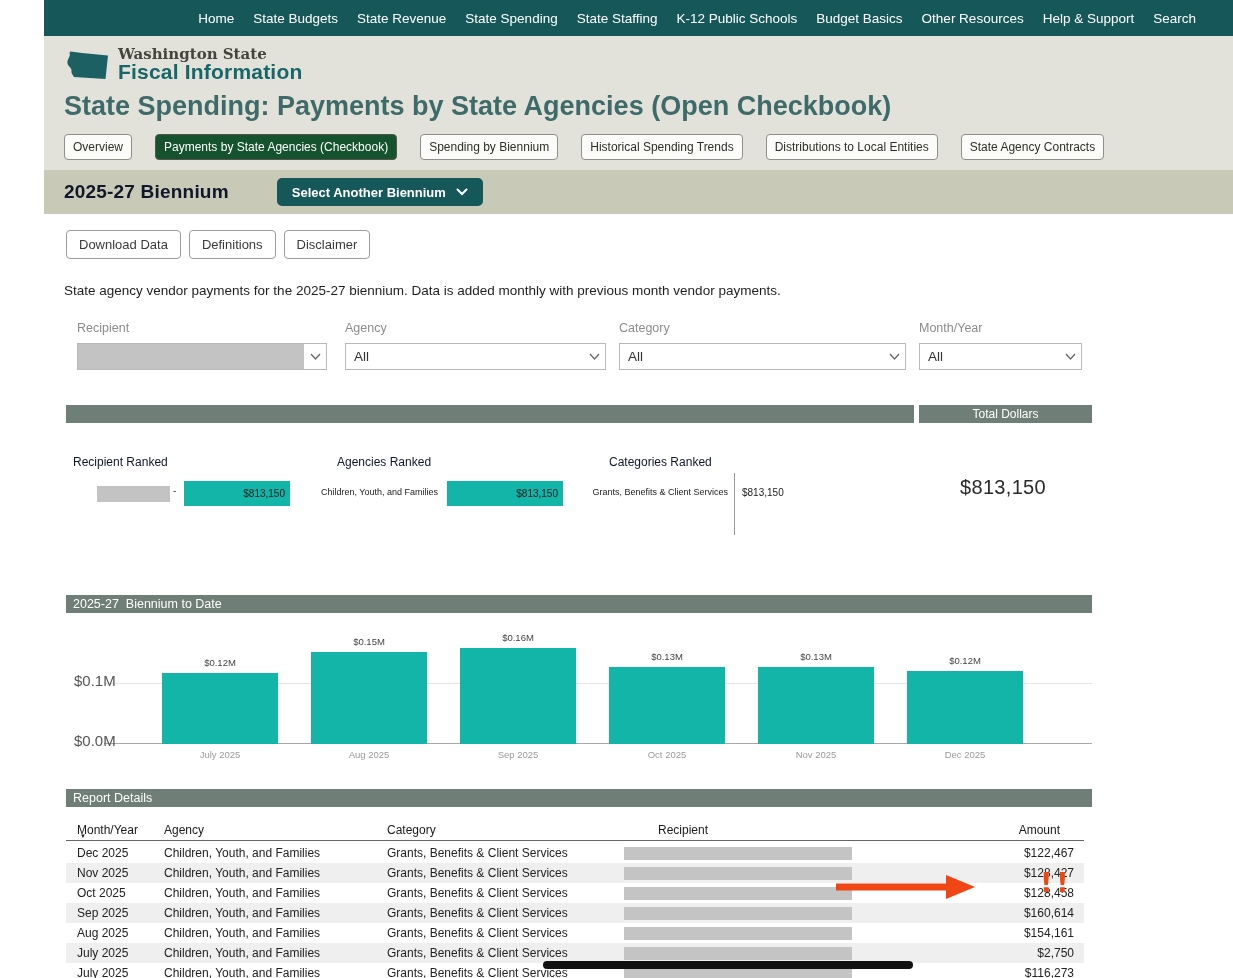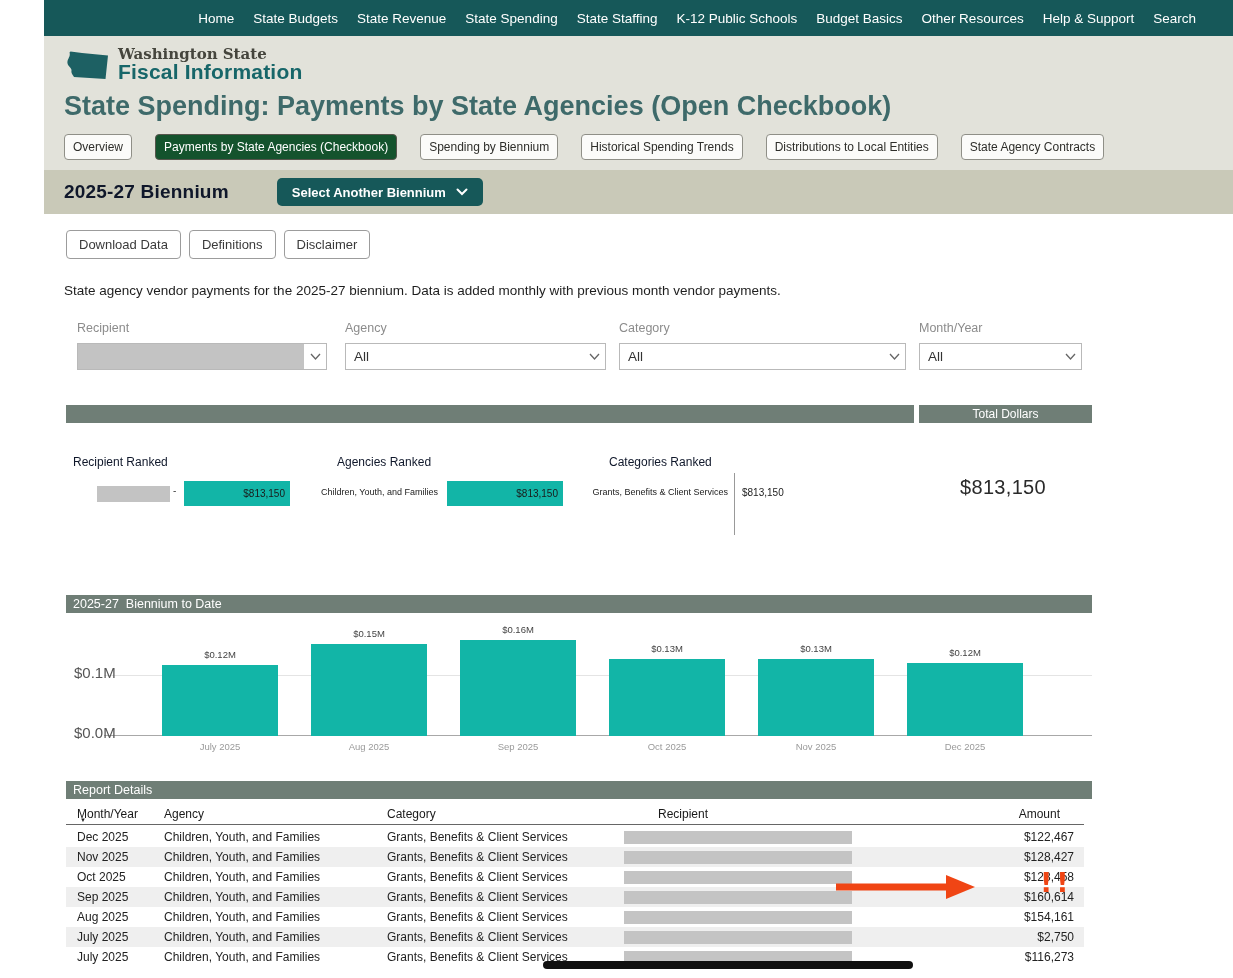--- a/index.html
+++ b/index.html
@@ -48,21 +48,21 @@
   .ranked-chart { position:relative; height:168px; margin-left:22px; width:1026px; }
   .redact-block { position:absolute; background:#c3c3c3; }
   .rdash { position:absolute; left:107px; top:62px; font-size:10px; color:#444; }
   .bar-teal { position:absolute; background:#12b5a7; height:25px; font-size:10px; color:#1a1a1a; text-align:right; line-height:25px; padding-right:5px; cursor:pointer; }
   .rlabel { position:absolute; font-size:9px; color:#222; text-align:right; top:64px; }
   .rvalue { position:absolute; font-size:10px; color:#222; top:64px; }
   .vline { position:absolute; width:1px; background:#999; }
   .total-value { position:absolute; left:848px; width:178px; text-align:center; font-size:20px; color:#2a2a2a; top:53px; letter-spacing:0.3px; }
 
   
-  .section-bar { height:18px; background:#6f7e76; color:#fff; font-size:12.5px; padding-left:7px; display:flex; align-items:center; margin:4px 0 4px 22px; width:1026px; white-space:pre; }
+  .section-bar { height:18px; background:#6f7e76; color:#fff; font-size:12.5px; padding-left:7px; display:flex; align-items:center; margin:4px 0 12px 22px; width:1026px; white-space:pre; }
 
   
   .bchart { position:relative; width:1026px; height:160px; margin-left:22px; }
   .grid { position:absolute; left:38px; right:0; height:1px; }
   .grid.zero { background:#a8a8a8; bottom:41px; }
   .grid.one  { background:#e4e4e4; bottom:101px; }
   .ytick { position:absolute; left:8px; font-size:15px; color:#555; }
   .vbar { position:absolute; width:116px; cursor:pointer; }
   .vlabel { position:absolute; width:116px; text-align:center; font-size:9.5px; color:#444; }
   .xlabel { position:absolute; width:116px; text-align:center; font-size:9.5px; color:#9a9a9a; bottom:25px; }

